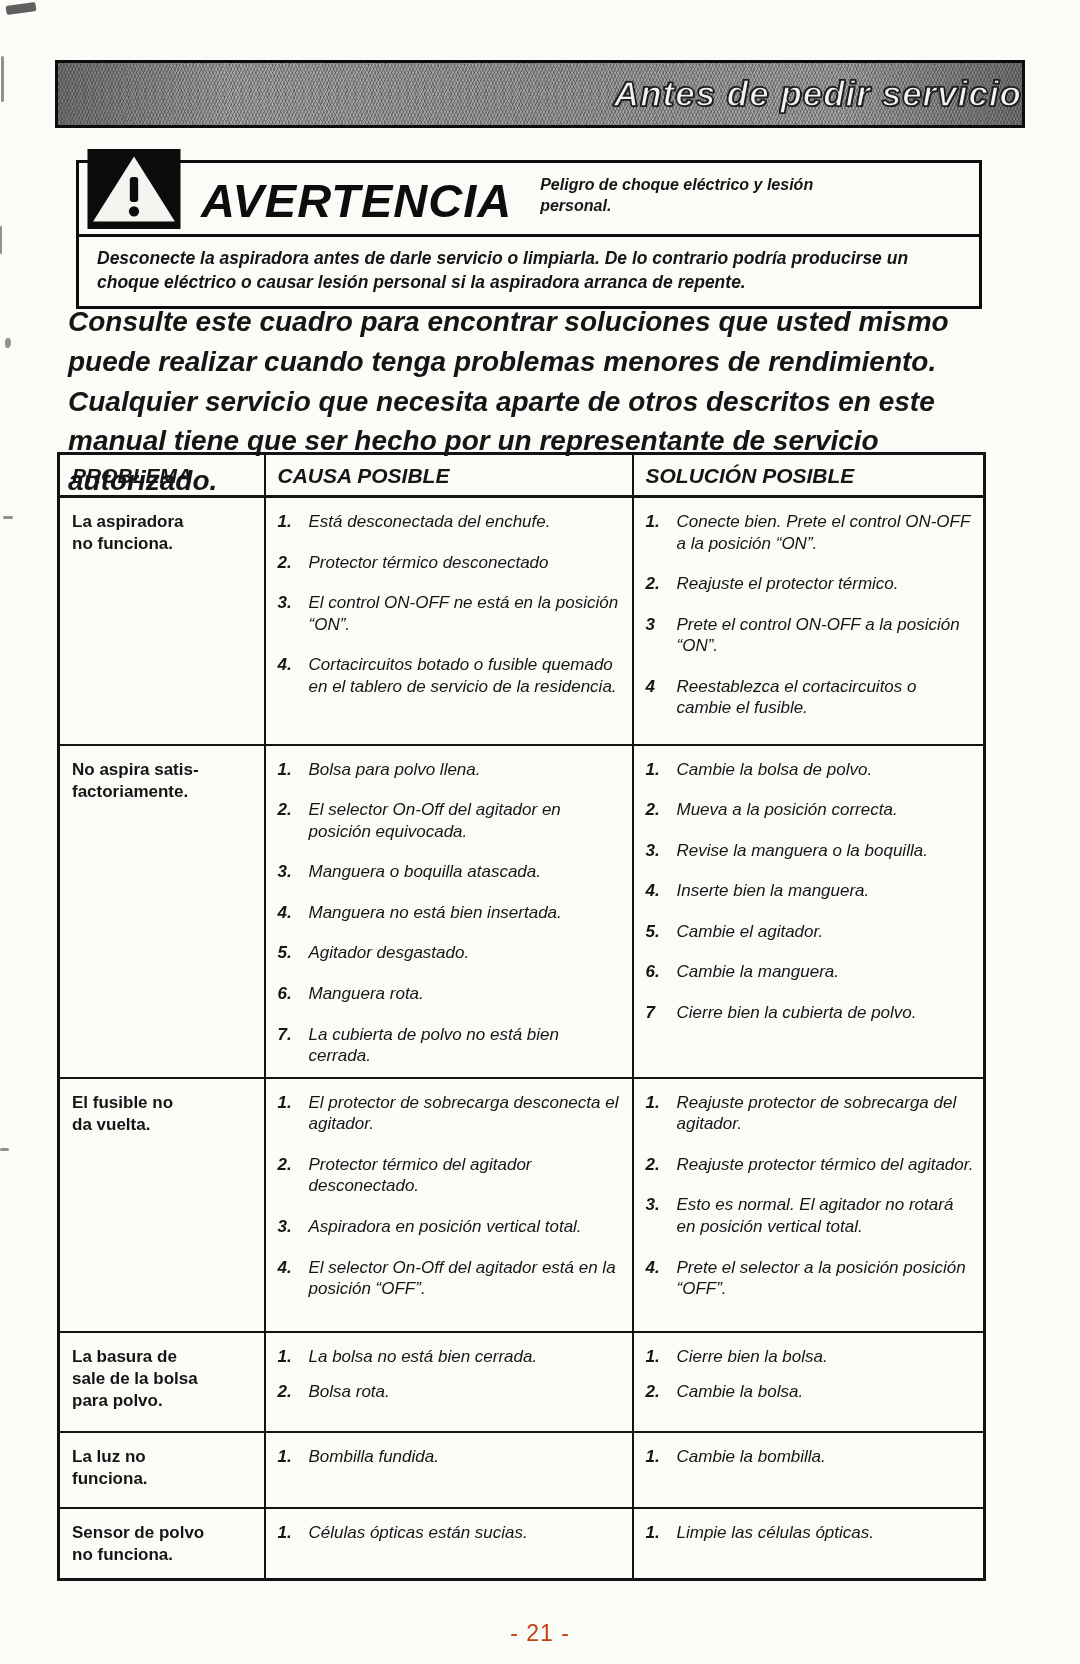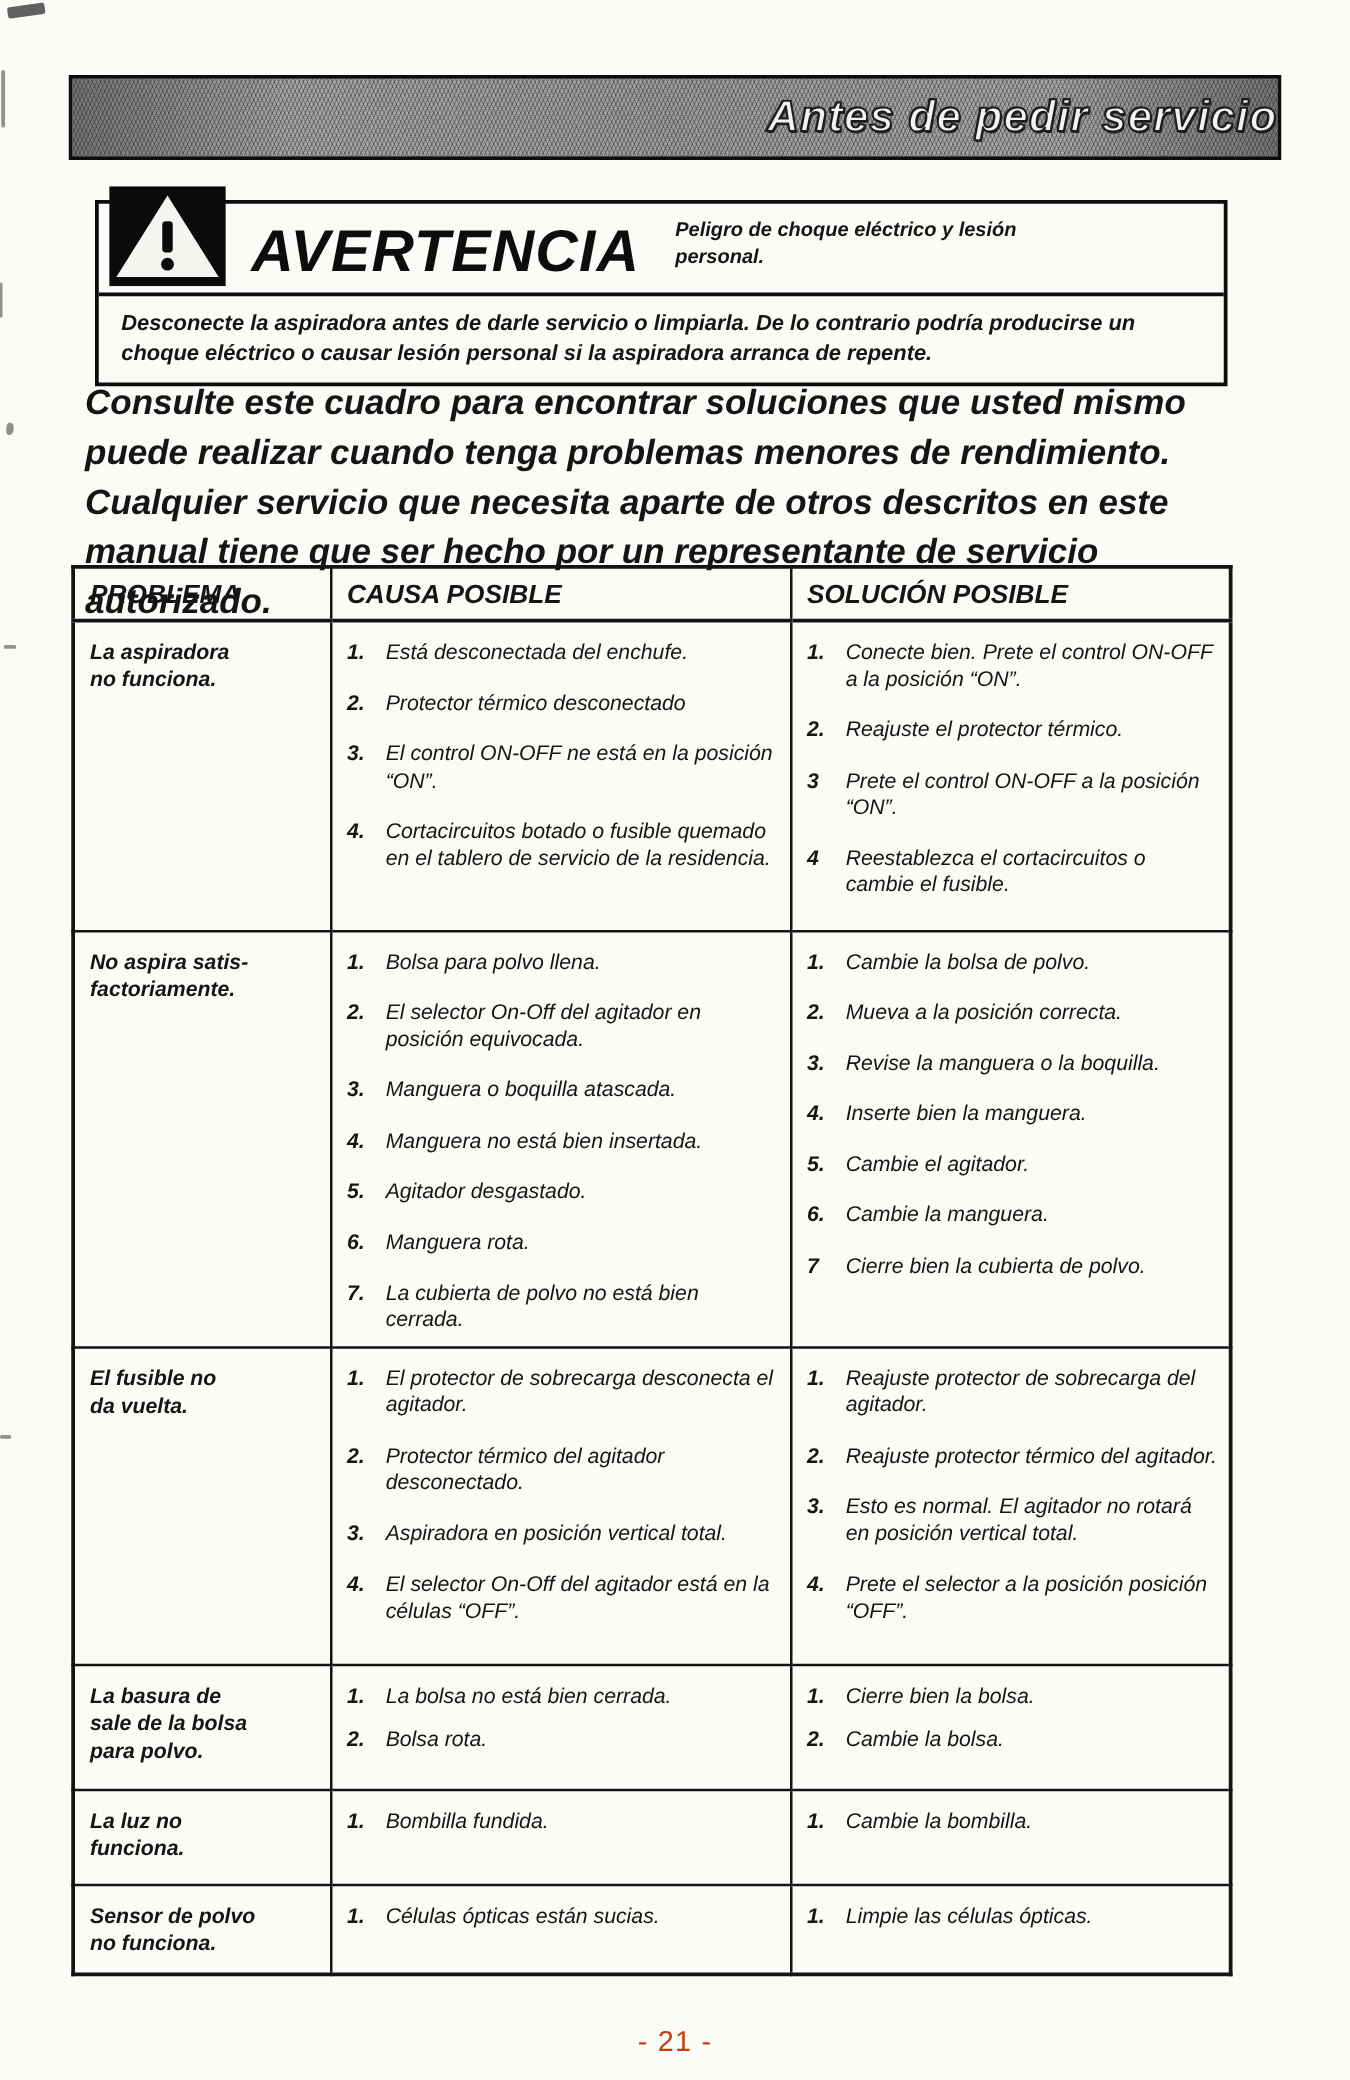--- a/index.html
+++ b/index.html
@@ -121,21 +121,20 @@
   col.c-solucion { width: 352px; }
   table.trouble th {
     font-size: 21px;
     font-style: italic;
     font-weight: bold;
     padding: 9px 28px 7px 12px;
     border-bottom: 3px solid #141414;
   }
   td.problema {
     font-size: 17px;
-    font-style: italic;
     font-weight: bold;
     line-height: 1.3;
     padding: 13px 0 10px 12px;
   }
   td.items {
     font-size: 17px;
     font-style: italic;
     padding: 13px 8px 10px 12px;
   }
   .item { display: flex; margin-bottom: 19px; line-height: 1.27; }
@@ -335,21 +334,21 @@
             <div class="item">
               <span class="num">2.</span>
               <span class="txt">Protector térmico del agitador desconectado.</span>
             </div>
             <div class="item">
               <span class="num">3.</span>
               <span class="txt">Aspiradora en posición vertical total.</span>
             </div>
             <div class="item">
               <span class="num">4.</span>
-              <span class="txt">El selector On-Off del agitador está en la células “OFF”.</span>
+              <span class="txt">El selector On-Off del agitador está en la posición “OFF”.</span>
             </div>
           </td>
           <td class="items">
             <div class="item">
               <span class="num">1.</span>
               <span class="txt">Reajuste protector de sobrecarga del agitador.</span>
             </div>
             <div class="item">
               <span class="num">2.</span>
               <span class="txt">Reajuste protector térmico del agitador.</span>

